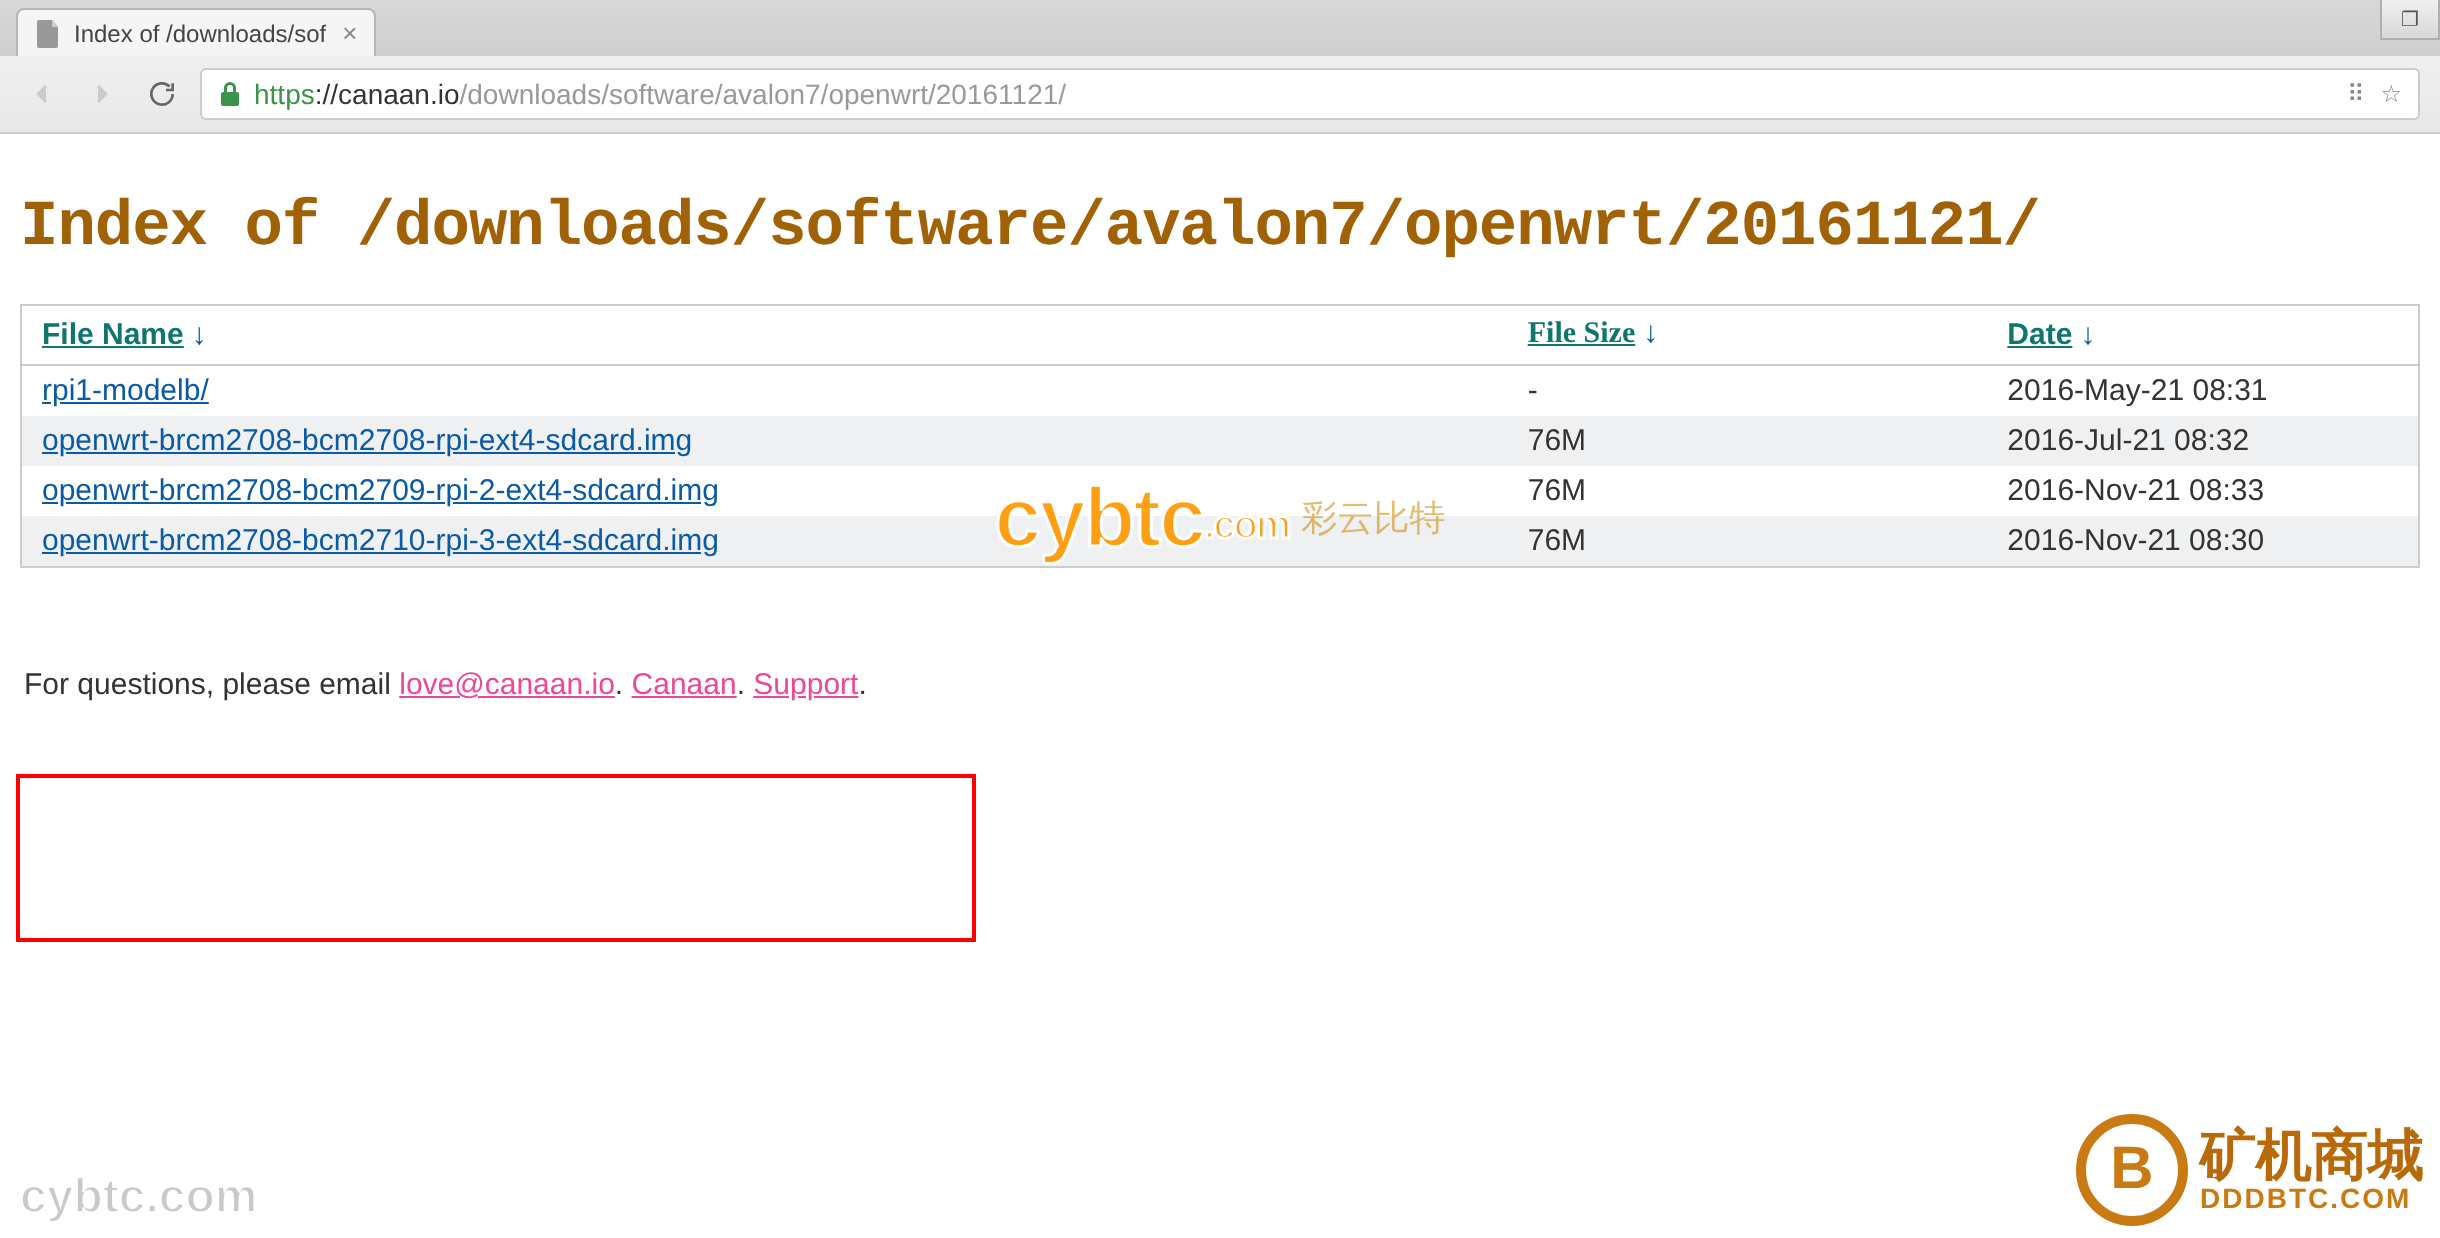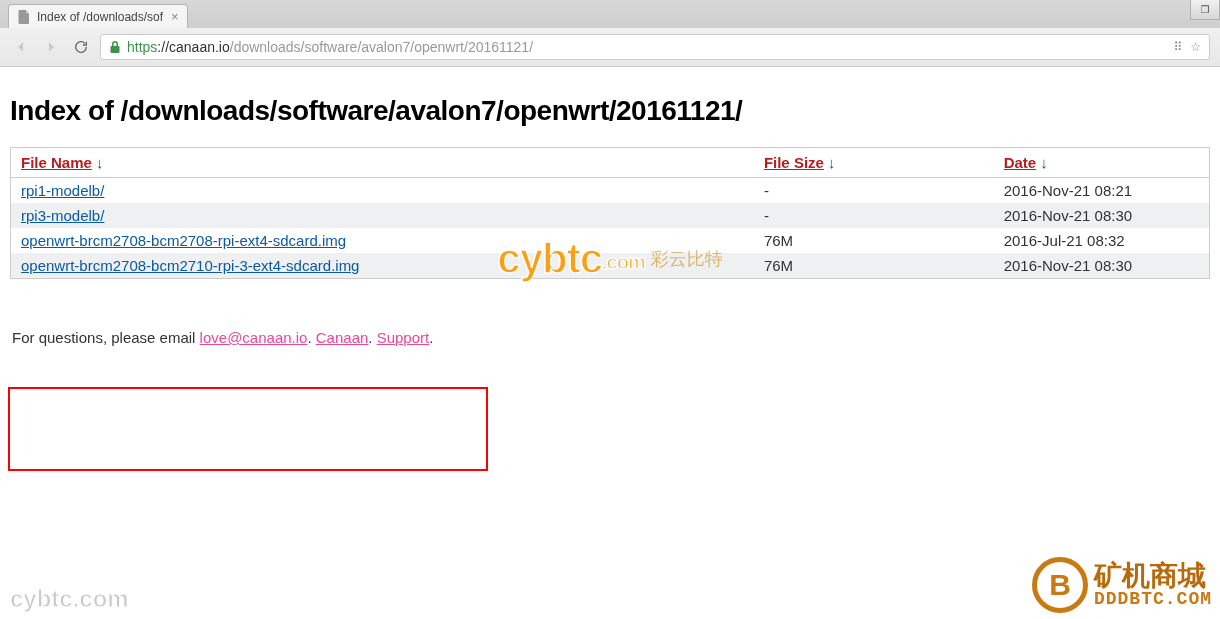--- a/index.html
+++ b/index.html
@@ -23,51 +23,51 @@
     .addr-bar { flex: 1; display: flex; align-items: center; background: #fff; border: 1px solid #ccc; border-radius: 3px; padding: 3px 8px; height: 26px; font-size: 14px; }
     .lock-icon { color: #3c944b; margin-right: 6px; display: flex; }
     .lock-icon svg { width: 12px; height: 14px; }
     .url-https { color: #3c944b; }
     .url-host { color: #333; }
     .url-path { color: #999; }
     .addr-icons { margin-left: auto; display: flex; gap: 8px; color: #888; font-size: 12px; }
     .addr-icons span { cursor: pointer; }
 
     .page { padding: 10px; position: relative; }
-    h1 { font-family: Liberation Sans, sans-serif; font-size: 28px; font-weight: bold; color: #000000; margin: 18px 0 20px 0; letter-spacing: -0.5px; }
+    h1 { font-family: Liberation Mono, monospace; font-size: 32px; font-weight: bold; color: #a16207; margin: 18px 0 20px 0; letter-spacing: -0.5px; }
 
     table { width: 100%; border-collapse: collapse; border: 1px solid #ccc; font-size: 15px; }
     th { text-align: left; padding: 6px 10px; background: #fff; font-weight: bold; color: #0b5aa5; border-bottom: 1px solid #ccc; }
-    th a { color: #b91c1c; text-decoration: underline; cursor: pointer; }
+    th a { color: #0f766e; text-decoration: underline; cursor: pointer; }
     th .sort-arrow { color: #0b5aa5; margin-left: 4px; }
     td { padding: 4px 10px; color: #333; font-family: "Lucida Sans Unicode", "Trebuchet MS", sans-serif; }
     td a { color: #0b5aa5; text-decoration: underline; cursor: pointer; }
     tbody tr:nth-child(even) td { background: #eef0f2; }
     tbody tr:nth-child(odd) td { background: #fff; }
 
     .col-name { width: 62%; }
-    .col-size { width: 20%; }
+    .col-size { width: 20%; font-family: Liberation Serif, serif; }
     .col-date { width: 18%; }
 
     .highlight-box { position: absolute; border: 2px solid #ff0000; pointer-events: none; }
 
     .footer { margin-top: 50px; padding: 0 2px; color: #333; font-size: 15px; }
     .footer a { color: #ec4899; text-decoration: underline; cursor: pointer; }
 
     .wm-cybtc-center { position: absolute; left: 50%; top: 235px; transform: translateX(-50%); pointer-events: none; opacity: 0.92; display: flex; align-items: center; }
     .wm-cybtc-center .logo-text { font-family: Impact, "Arial Black", sans-serif; font-size: 42px; font-weight: bold; color: #ff9900; -webkit-text-stroke: 1.5px #fff; letter-spacing: -1px; }
     .wm-cybtc-center .cn { font-size: 18px; color: #cc8800; margin-left: 6px; opacity: 0.6; }
 
     .wm-cybtc-bl { position: absolute; left: 10px; bottom: 6px; font-family: Impact, "Arial Black", sans-serif; font-size: 24px; font-weight: bold; color: #666; opacity: 0.35; -webkit-text-stroke: 1px #fff; pointer-events: none; }
 
     .wm-dddbtc { position: absolute; right: 8px; bottom: 6px; display: flex; align-items: center; gap: 6px; pointer-events: none; }
     .wm-dddbtc .coin { width: 56px; height: 56px; border-radius: 50%; border: 5px solid #c97a12; display: flex; align-items: center; justify-content: center; color: #c97a12; font-weight: bold; font-size: 30px; font-family: Arial; }
     .wm-dddbtc .txt { display: flex; flex-direction: column; line-height: 1; }
     .wm-dddbtc .cn { font-size: 28px; font-weight: bold; color: #b86a0a; font-family: "Microsoft YaHei", sans-serif; }
-    .wm-dddbtc .en { font-size: 18px; font-weight: bold; color: #c97a12; letter-spacing: 1px; font-family: Liberation Mono, monospace; }
+    .wm-dddbtc .en { font-size: 14px; font-weight: bold; color: #c97a12; letter-spacing: 1px; }
   </style>
 </head>
 <body>
 
 <div class="browser-chrome">
   <div class="tab-bar">
     <div class="tab">
       <span class="file-icon">
         <svg viewBox="0 0 24 28">
             <path fill="#999" d="M3 0h13l6 7v19a2 2 0 0 1-2 2H3a2 2 0 0 1-2-2V2a2 2 0 0 1 2-2z"></path>
@@ -122,31 +122,31 @@
       <tr>
         <th class="col-name"><a><span>File Name</span></a><span class="sort-arrow">↓</span></th>
         <th class="col-size"><a><span>File Size</span></a><span class="sort-arrow">↓</span></th>
         <th class="col-date"><a><span>Date</span></a><span class="sort-arrow">↓</span></th>
       </tr>
     </thead>
     <tbody id="listing-body">
         <tr>
           <td><a>rpi1-modelb/</a></td>
           <td>-</td>
-          <td>2016-Nov-21 08:21</td>
-        </tr>
-        <tr>
-          <td><a>rpi3-modelb/</a></td>
-          <td>-</td>
-          <td>2016-Nov-21 08:30</td>
+          <td>2016-May-21 08:31</td>
         </tr>
         <tr>
           <td><a>openwrt-brcm2708-bcm2708-rpi-ext4-sdcard.img</a></td>
           <td>76M</td>
           <td>2016-Jul-21 08:32</td>
+        </tr>
+        <tr>
+          <td><a>openwrt-brcm2708-bcm2709-rpi-2-ext4-sdcard.img</a></td>
+          <td>76M</td>
+          <td>2016-Nov-21 08:33</td>
         </tr>
         <tr>
           <td><a>openwrt-brcm2708-bcm2710-rpi-3-ext4-sdcard.img</a></td>
           <td>76M</td>
           <td>2016-Nov-21 08:30</td>
         </tr>
       </tbody>
   </table>
 
   <div class="highlight-box" style="left:8px; top:320px; width:480px; height:84px;"></div>

